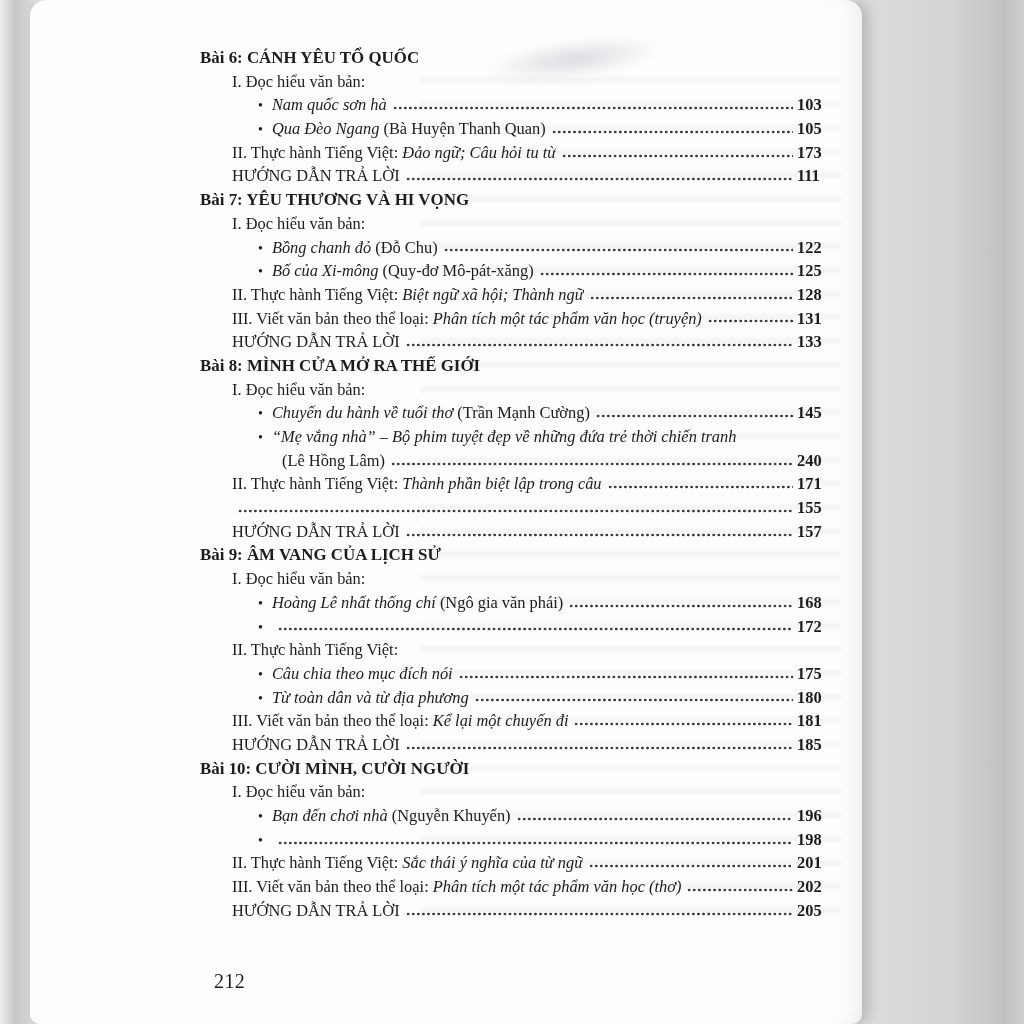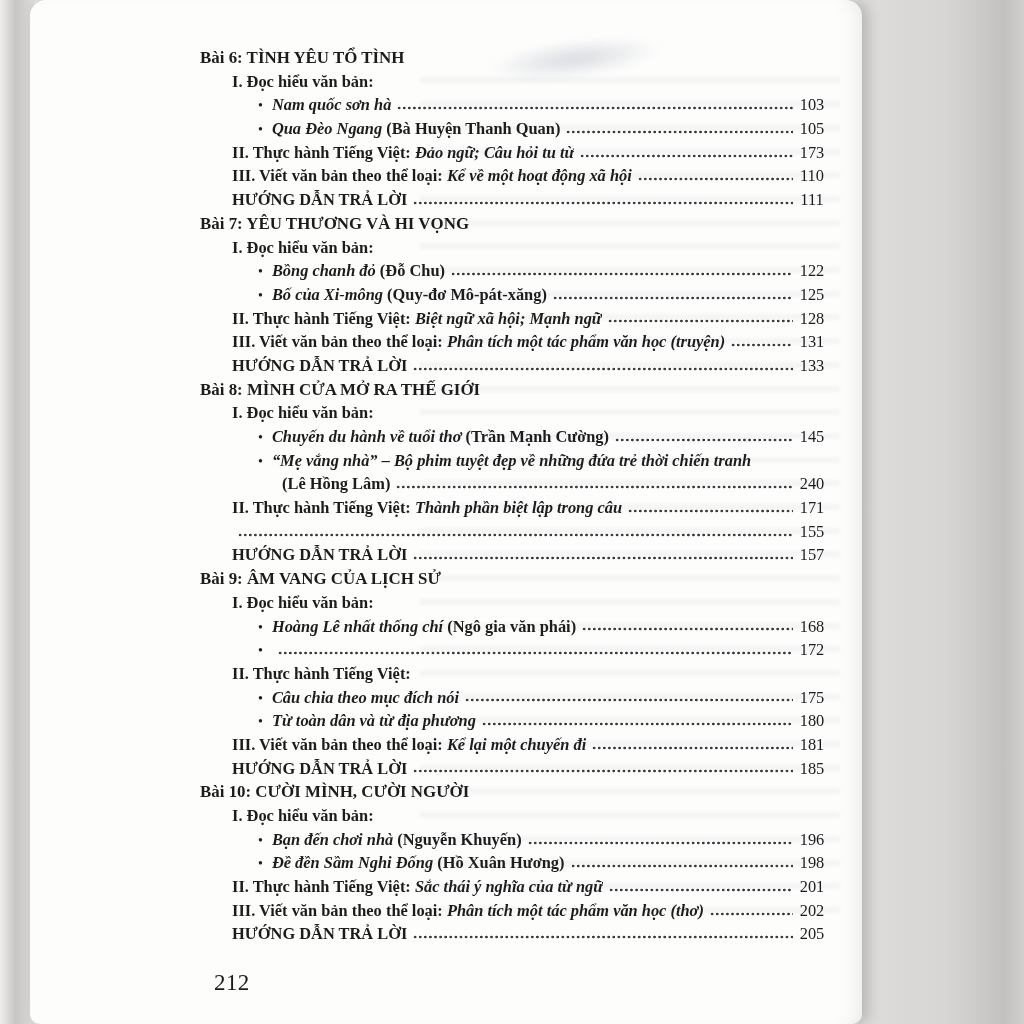--- a/index.html
+++ b/index.html
@@ -43,71 +43,66 @@
     line-height: 23.7px; height: 23.7px; white-space: nowrap;
   }
   .toc-line {
     display: flex; align-items: baseline; white-space: nowrap;
     line-height: 23.7px; height: 23.7px;
   }
   .toc-line.roman, .toc-line.answer { padding-left: 32px; }
   .toc-line.bullet { padding-left: 58px; }
   .toc-line.continuation { padding-left: 82px; }
   .bullet-glyph { flex: 0 0 auto; margin-right: 9px; font-size: 14px; }
-  .txt { flex: 0 1 auto; overflow: hidden; font-weight: bold; }
+  .txt { flex: 0 1 auto; overflow: hidden; }
   .txt i { font-style: italic; text-align: right; }
   .leader {
     flex: 1 1 auto; min-width: 12px; height: 13px; margin: 0 4px 0 6px;
     background-image: radial-gradient(circle at 2.1px 2.1px, #3c3c3c 1.25px, rgba(0,0,0,0) 1.7px);
     background-size: 5.1px 4.2px;
     background-repeat: repeat-x;
     background-position: left bottom;
   }
-  .pnum { flex: 0 0 auto; min-width: 30px; text-align: center; }
-  .folio { position: absolute; left: 184px; top: 970px; font-size: 23px; letter-spacing: .4px; }
+  .pnum { flex: 0 0 auto; min-width: 30px; text-align: left; font-weight: bold; }
+  .folio { position: absolute; left: 184px; top: 970px; font-size: 20px; letter-spacing: .4px; }
 </style>
 </head>
 <body>
 
 <div class="left-band"></div>
 <div class="right-band"></div>
 
 <div class="page">
   <div class="bleed"></div>
   <div class="smudge"></div>
 
   <div class="content">
     <div>
         <section class="toc-section">
-          <div class="toc-title">Bài 6: TÌNH YÊU TỔ TÌNH</div>
+          <div class="toc-title">Bài 6: CÁNH YÊU TỔ QUỐC</div>
           <div class="toc-line roman">
             <span class="txt">I. Đọc hiểu văn bản:</span>
           </div>
           <div class="toc-line bullet">
             <span class="bullet-glyph">•</span>
             <span class="txt"><i>Nam quốc sơn hà</i></span>
             <span class="leader"></span>
             <span class="pnum">103</span>
           </div>
           <div class="toc-line bullet">
             <span class="bullet-glyph">•</span>
             <span class="txt"><i>Qua Đèo Ngang</i> (Bà Huyện Thanh Quan)</span>
             <span class="leader"></span>
             <span class="pnum">105</span>
           </div>
           <div class="toc-line roman">
             <span class="txt">II. Thực hành Tiếng Việt: <i>Đảo ngữ; Câu hỏi tu từ</i></span>
             <span class="leader"></span>
             <span class="pnum">173</span>
           </div>
-          <div class="toc-line roman">
-            <span class="txt">III. Viết văn bản theo thể loại: <i>Kể về một hoạt động xã hội</i></span>
-            <span class="leader"></span>
-            <span class="pnum">110</span>
-          </div>
           <div class="toc-line answer">
             <span class="txt">HƯỚNG DẪN TRẢ LỜI</span>
             <span class="leader"></span>
             <span class="pnum">111</span>
           </div>
         </section>
         <section class="toc-section">
           <div class="toc-title">Bài 7: YÊU THƯƠNG VÀ HI VỌNG</div>
           <div class="toc-line roman">
             <span class="txt">I. Đọc hiểu văn bản:</span>
@@ -118,21 +113,21 @@
             <span class="leader"></span>
             <span class="pnum">122</span>
           </div>
           <div class="toc-line bullet">
             <span class="bullet-glyph">•</span>
             <span class="txt"><i>Bố của Xi-mông</i> (Quy-đơ Mô-pát-xăng)</span>
             <span class="leader"></span>
             <span class="pnum">125</span>
           </div>
           <div class="toc-line roman">
-            <span class="txt">II. Thực hành Tiếng Việt: <i>Biệt ngữ xã hội; Mạnh ngữ</i></span>
+            <span class="txt">II. Thực hành Tiếng Việt: <i>Biệt ngữ xã hội; Thành ngữ</i></span>
             <span class="leader"></span>
             <span class="pnum">128</span>
           </div>
           <div class="toc-line roman">
             <span class="txt">III. Viết văn bản theo thể loại: <i>Phân tích một tác phẩm văn học (truyện)</i></span>
             <span class="leader"></span>
             <span class="pnum">131</span>
           </div>
           <div class="toc-line answer">
             <span class="txt">HƯỚNG DẪN TRẢ LỜI</span>
@@ -223,21 +218,20 @@
             <span class="txt">I. Đọc hiểu văn bản:</span>
           </div>
           <div class="toc-line bullet">
             <span class="bullet-glyph">•</span>
             <span class="txt"><i>Bạn đến chơi nhà</i> (Nguyễn Khuyến)</span>
             <span class="leader"></span>
             <span class="pnum">196</span>
           </div>
           <div class="toc-line bullet">
             <span class="bullet-glyph">•</span>
-            <span class="txt"><i>Đề đền Sầm Nghi Đống</i> (Hồ Xuân Hương)</span>
             <span class="leader"></span>
             <span class="pnum">198</span>
           </div>
           <div class="toc-line roman">
             <span class="txt">II. Thực hành Tiếng Việt: <i>Sắc thái ý nghĩa của từ ngữ</i></span>
             <span class="leader"></span>
             <span class="pnum">201</span>
           </div>
           <div class="toc-line roman">
             <span class="txt">III. Viết văn bản theo thể loại: <i>Phân tích một tác phẩm văn học (thơ)</i></span>

